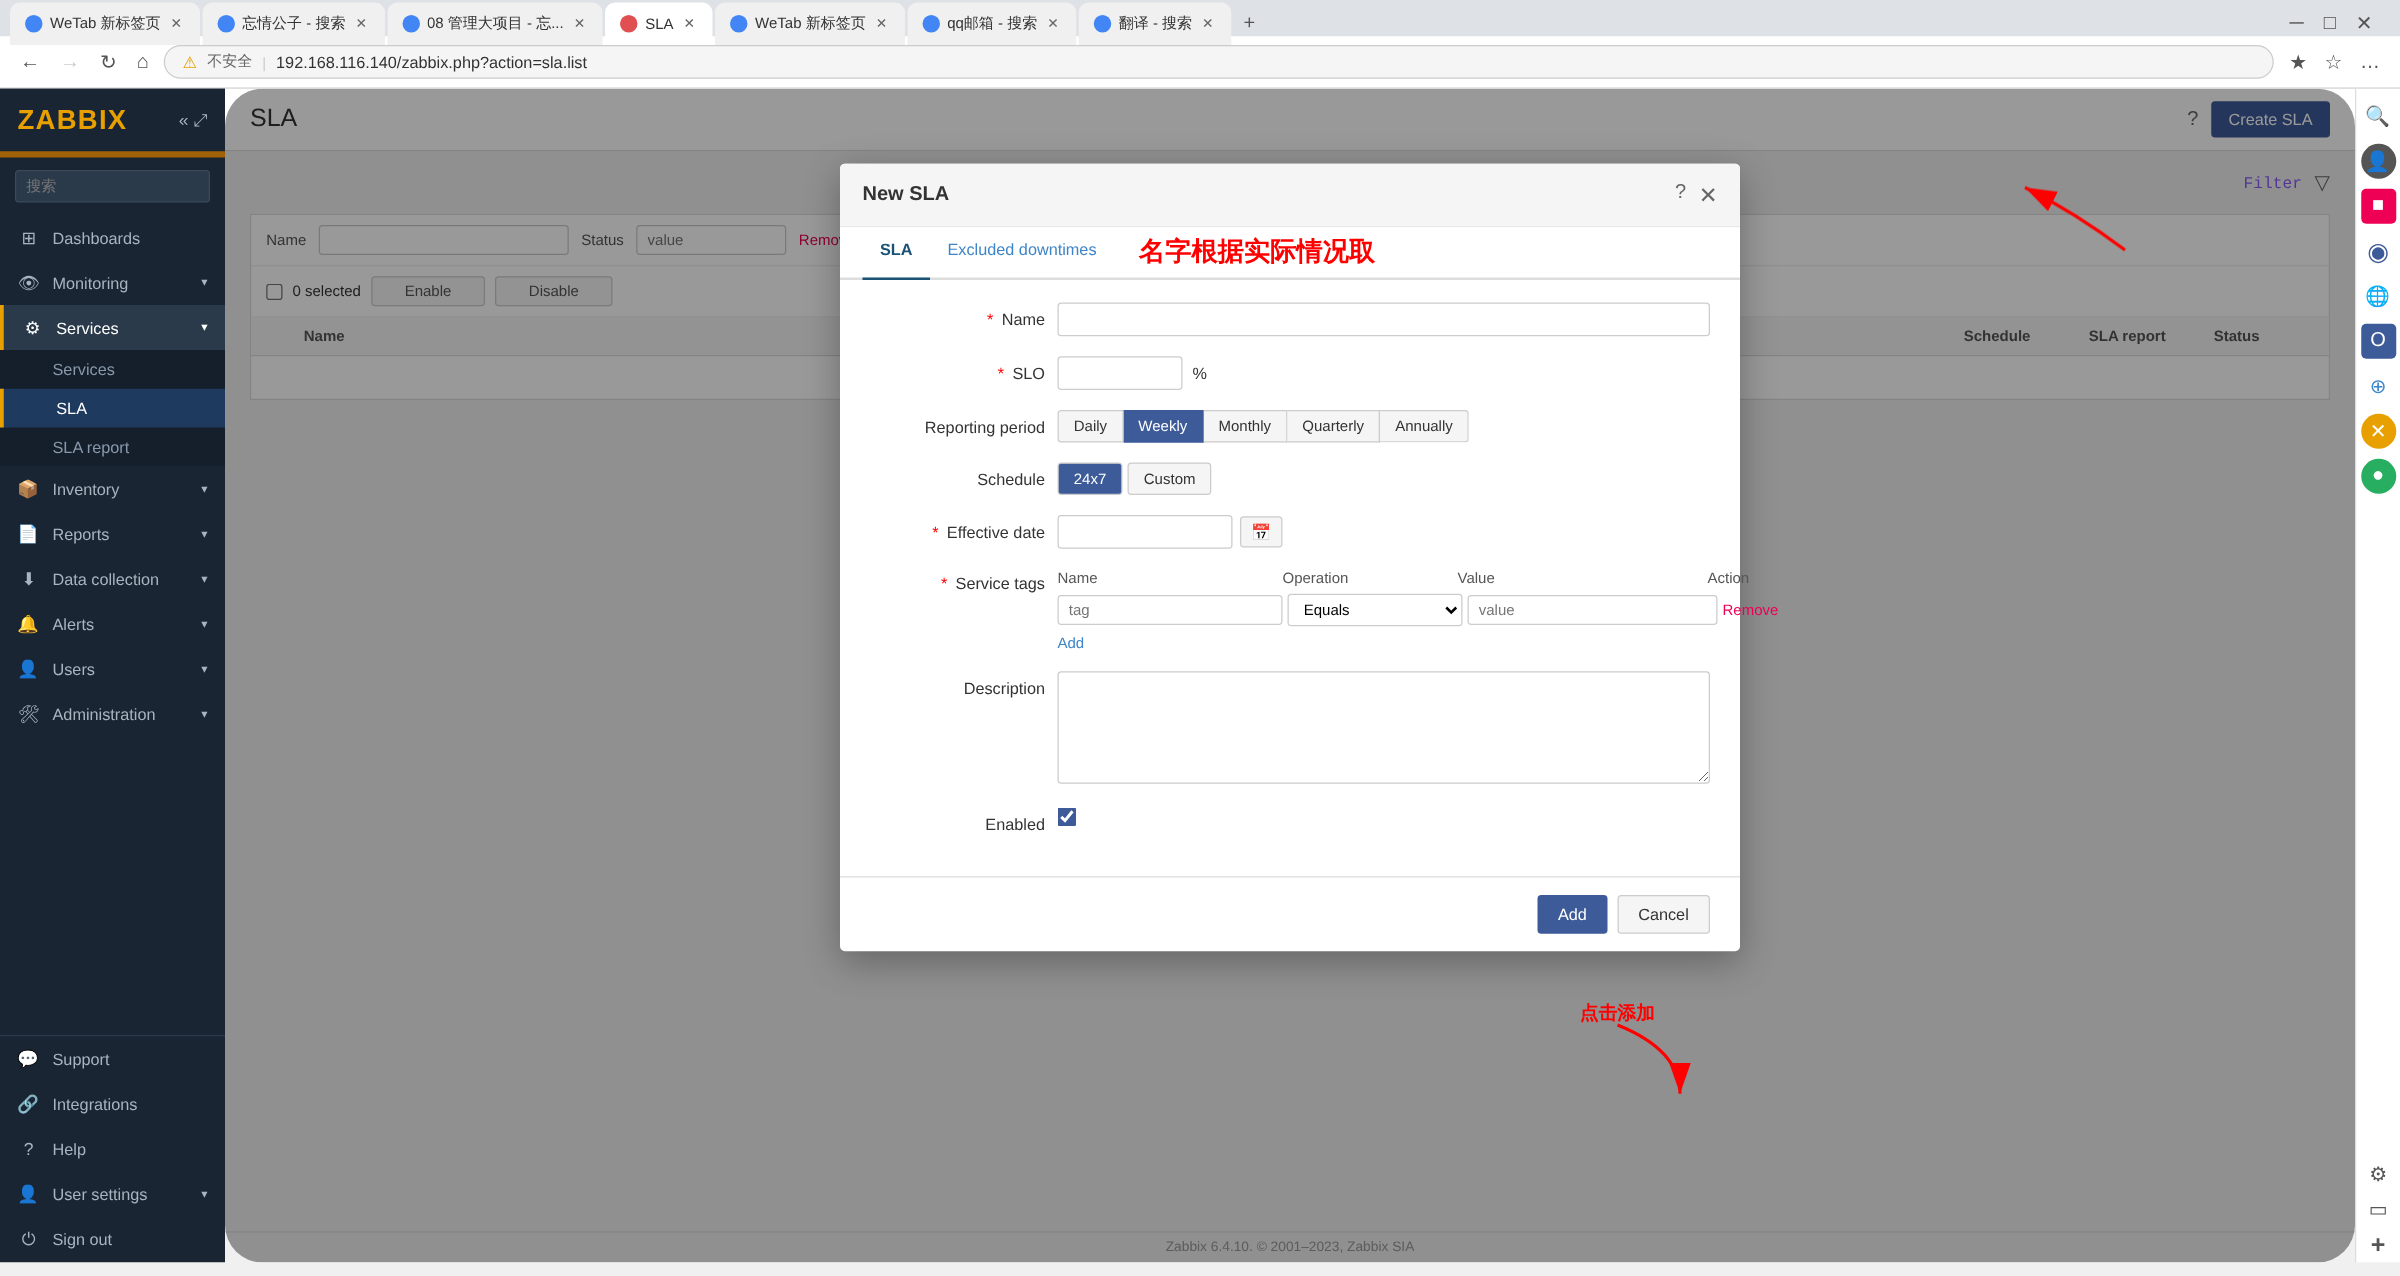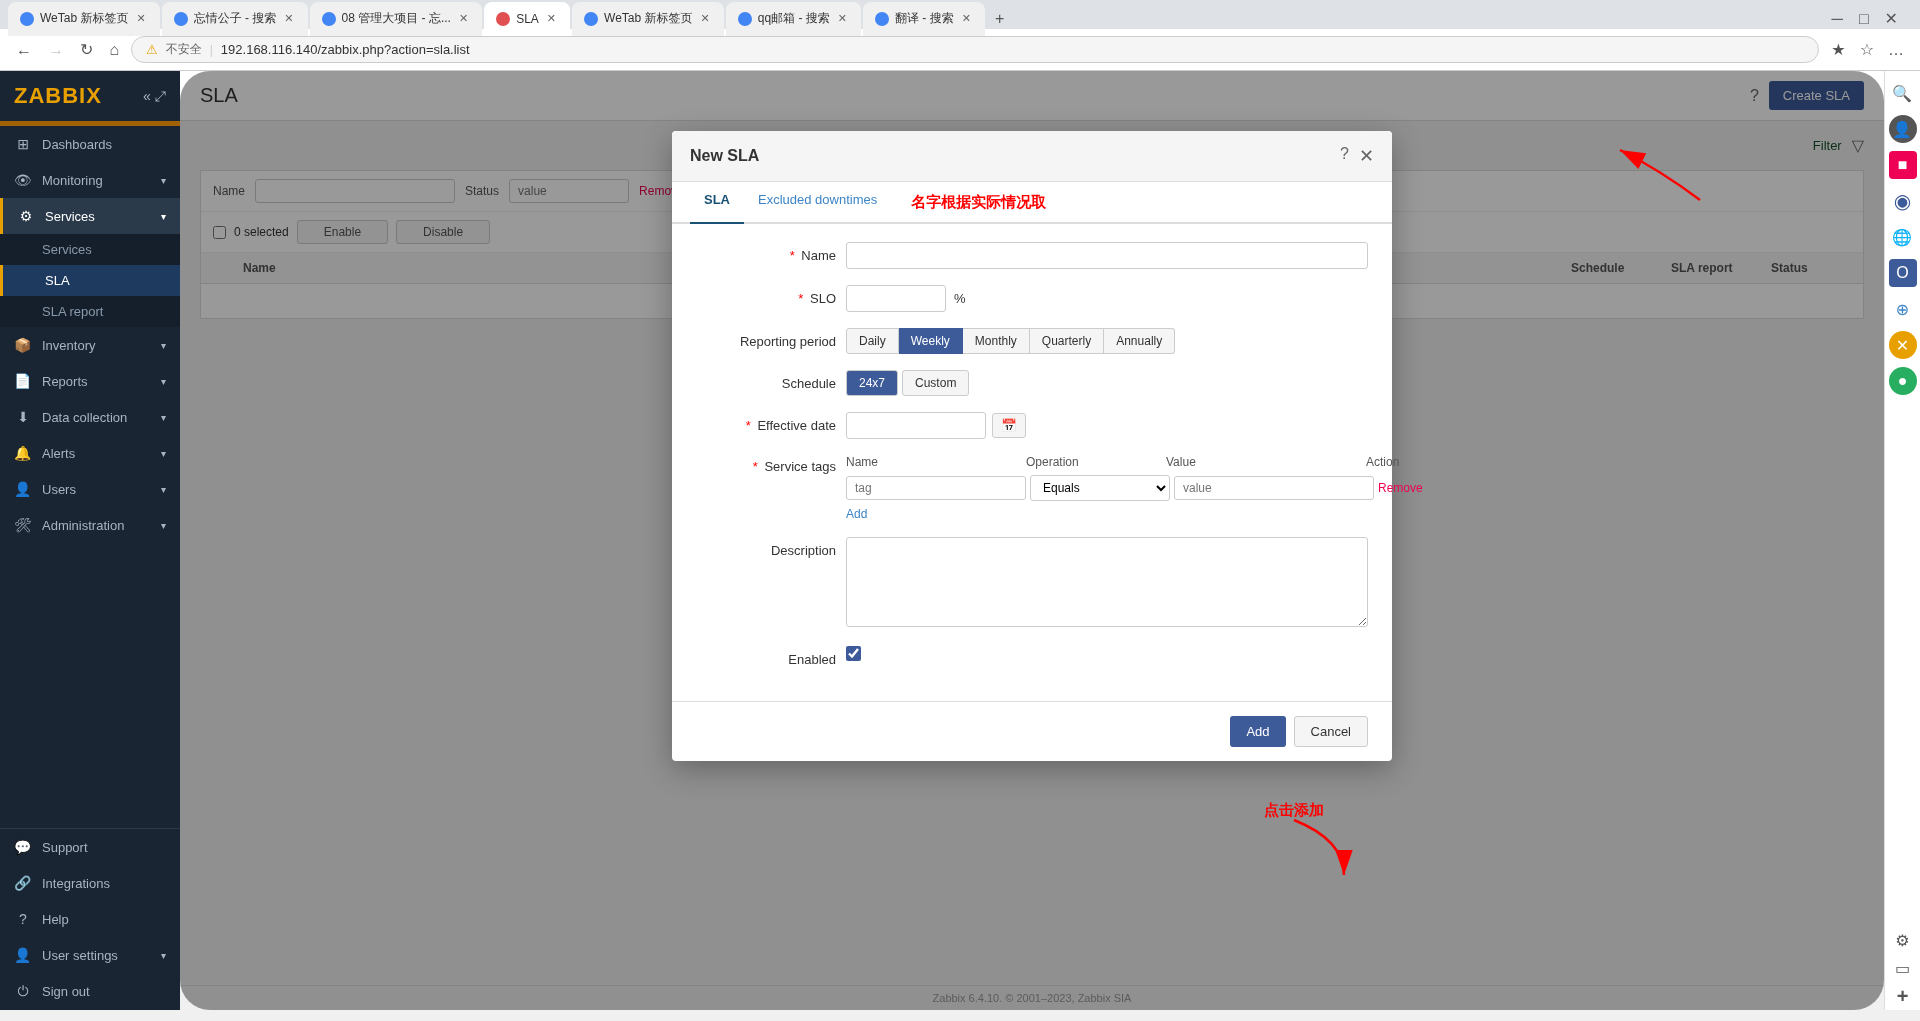--- a/index.html
+++ b/index.html
@@ -122,21 +122,21 @@
     .description-textarea { width: 100%; height: 90px; padding: 6px 8px; border: 1px solid #ccc; border-radius: 3px; font-size: 13px; resize: vertical; }
 
     
     .checkbox-group { display: flex; align-items: center; }
     .form-checkbox { width: 15px; height: 15px; cursor: pointer; accent-color: #3d5a99; }
 
     
     .modal-footer { padding: 14px 24px; border-top: 1px solid #ddd; display: flex; justify-content: flex-end; gap: 8px; }
     .btn-primary { background: #3d5a99; color: #fff; border: none; padding: 7px 16px; border-radius: 3px; cursor: pointer; font-size: 13px; }
     .btn-secondary { background: #f5f5f5; color: #333; border: 1px solid #ccc; padding: 7px 16px; border-radius: 3px; cursor: pointer; font-size: 13px; }
-    .annotation-text { color: red; font-size: 15px; font-weight: bold; }
+    .annotation-text { color: red; font-size: 21px; font-weight: bold; }
 
     
     .app-footer { background: #f0f0f0; text-align: center; padding: 6px; font-size: 11px; color: #999; border-top: 1px solid #ddd; }
 
     
     .right-sidebar { width: 36px; background: #fff; border-left: 1px solid #ddd; display: flex; flex-direction: column; align-items: center; padding-top: 8px; gap: 8px; }
     .right-icon { width: 28px; height: 28px; display: flex; align-items: center; justify-content: center; cursor: pointer; border-radius: 4px; font-size: 16px; color: #555; }
     .right-icon.red-circle { background: #e05; color: #fff; }
     .right-icon.blue-circle { background: #3d5a99; color: #fff; }
     .right-icon.green-circle { background: #27ae60; color: #fff; border-radius: 50%; }
@@ -216,20 +216,23 @@
 <div class="app">
 
   <div class="sidebar">
     <div class="sidebar-logo">
       <span class="logo-text">ZABBIX</span>
       <div class="logo-controls">
         <span style="cursor:pointer;">«</span>
         <span style="cursor:pointer;">⤢</span>
       </div>
     </div>
+    <div class="sidebar-search">
+      <input type="text" style="width: 100%; background: rgb(42, 58, 74); border: 1px solid rgb(58, 74, 90); border-radius: 3px; color: rgb(204, 204, 204); padding: 5px 8px; font-size: 12px;" placeholder="搜索">
+    </div>
 
     <div class="sidebar-item">
       <span class="icon">⊞</span>
       <span>Dashboards</span>
     </div>
     <div class="sidebar-item">
       <span class="icon">👁</span>
       <span>Monitoring</span>
       <span class="arrow">▾</span>
     </div>
@@ -311,21 +314,21 @@
       <span class="page-title">SLA</span>
       <div class="header-actions">
         <span class="help-btn">?</span>
         <button class="create-btn">Create SLA</button>
       </div>
     </div>
 
     <div class="main-body">
 
       <div class="filter-bar">
-        <span style="font-size:13px; color:#14532d; margin-left:auto;">Filter</span>
+        <span style="font-size:13px; color:#8b5cf6; margin-left:auto;font-family:Liberation Mono, monospace;">Filter</span>
         <span class="filter-toggle">▽</span>
       </div>
 
       <div class="table-area">
         <div class="filter-row">
           <span style="font-size:12px; color:#555;">Name</span>
           <input type="text" class="filter-input" style="width: 200px;">
           <span style="font-size:12px; color:#555;">Status</span>
           <input type="text" class="filter-input" placeholder="value" style="width: 120px;">
           <span class="remove-link">Remove</span>

